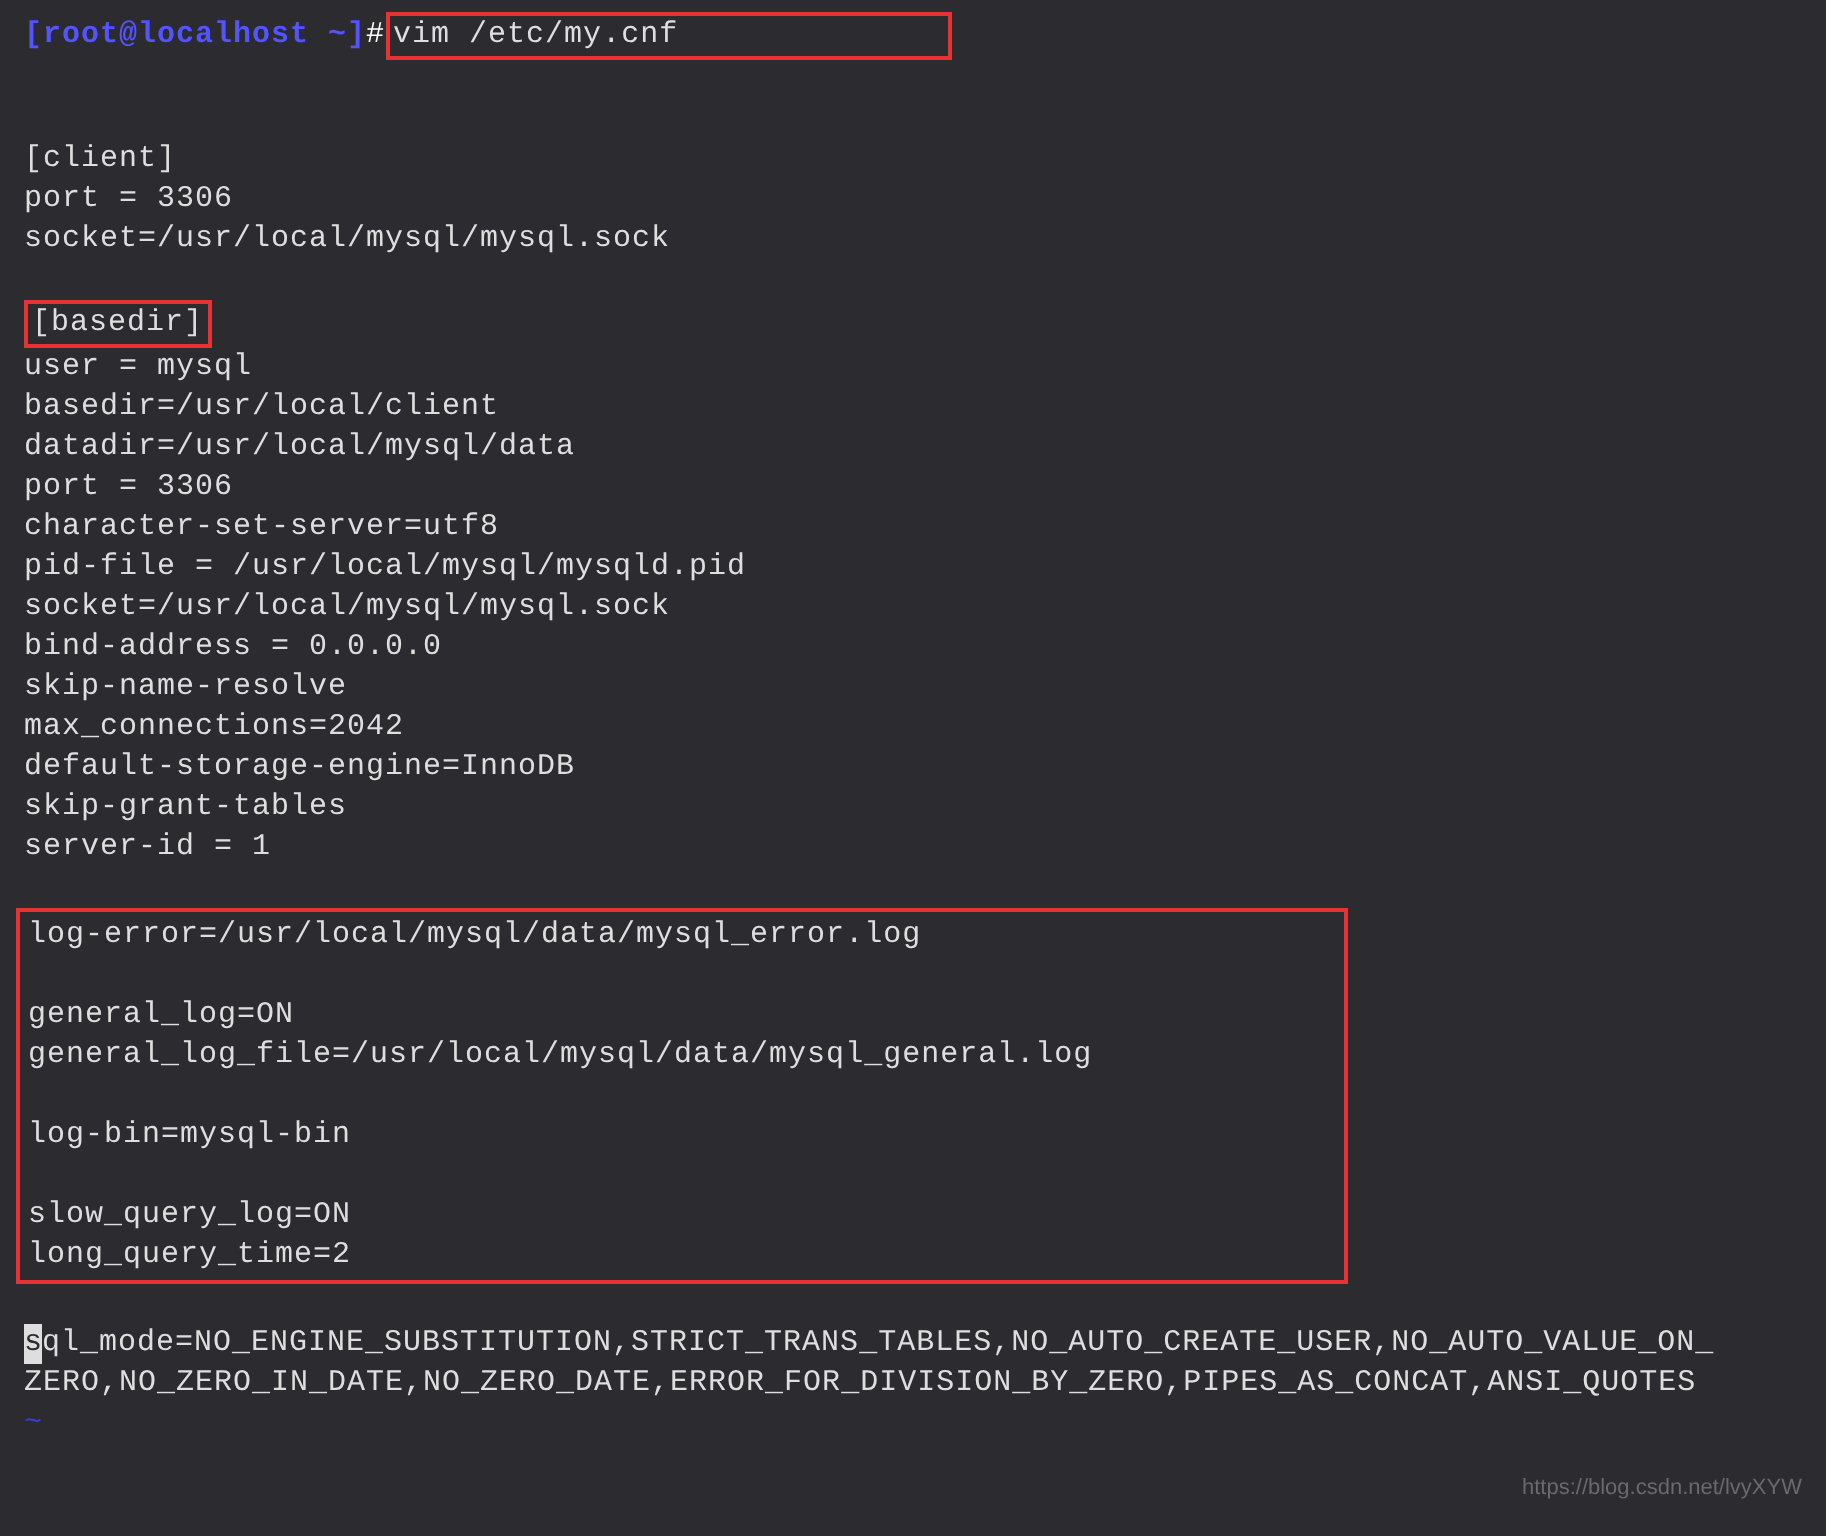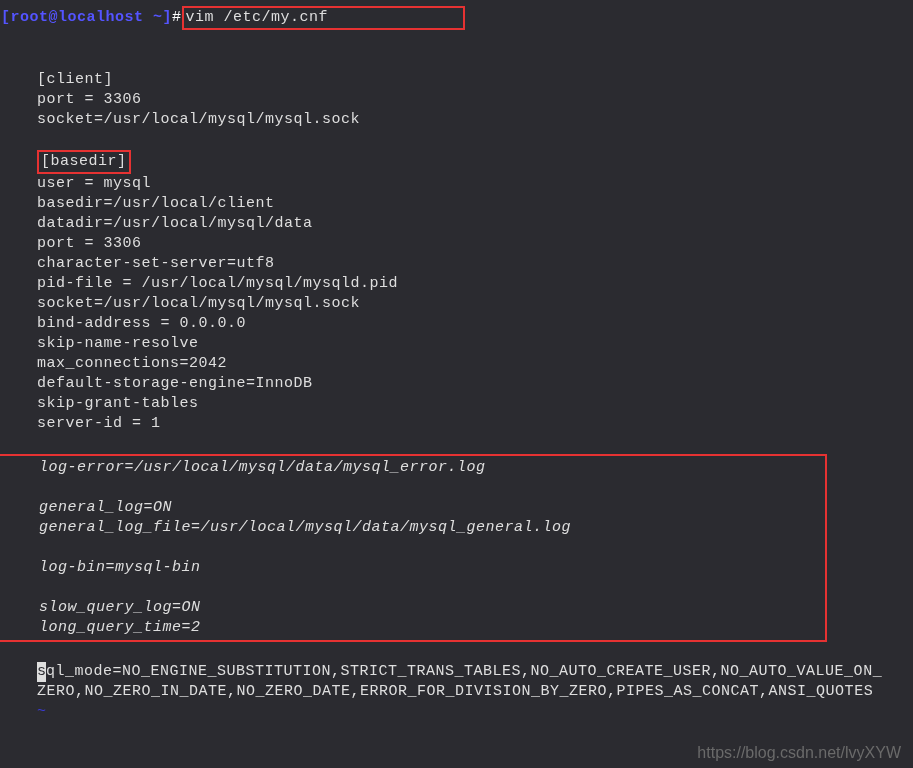--- a/index.html
+++ b/index.html
@@ -12,21 +12,21 @@
       font-family: 'Courier New', monospace;
       font-size: 15px;
       color: #dedede;
       width: 913px;
       height: 768px;
       overflow: hidden;
       position: relative;
       letter-spacing: 0.5px;
     }
     .terminal {
-      padding: 6px 1px;
+      padding: 6px 12px;
       line-height: 20px;
     }
     .prompt-line {
       white-space: pre;
     }
     .prompt-user {
       color: #5454ff;
       font-weight: bold;
     }
     .prompt-hash {
@@ -38,42 +38,40 @@
     .red-box {
       border: 2px solid #e63232;
       display: inline-block;
       padding: 0 2px;
     }
     .red-box-block {
       border: 2px solid #e63232;
       padding: 2px 4px;
       margin-left: -4px;
       display: block;
-      width: 830px;
-      font-style: italic;
+      width: 666px;
     }
     .config-line {
       white-space: pre;
-      margin-left: 36px;
     }
     .cursor-block {
       background: #dedede;
       color: #2b2b30;
       display: inline-block;
       width: 9px;
     }
     .tilde {
       color: #3b3bd6;
     }
     .watermark {
       position: absolute;
-      bottom: 6px;
+      bottom: 18px;
       right: 12px;
       color: #6a6a6a;
-      font-size: 16px;
+      font-size: 11px;
       font-family: Arial, sans-serif;
       letter-spacing: 0;
       margin-left: 43px;
     }
     .blank-line {
       height: 20px;
     }
   </style>
 </head>
 <body>

